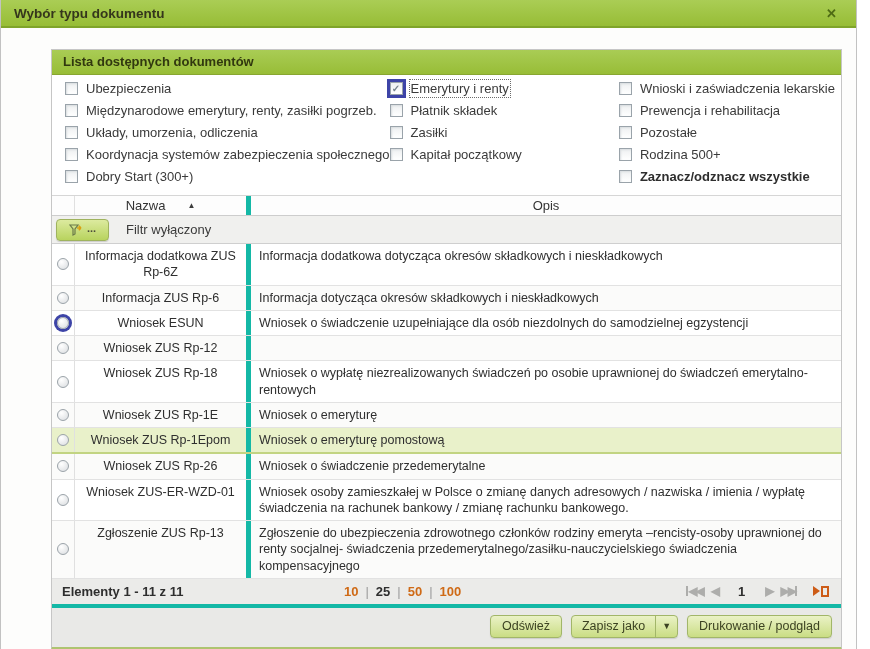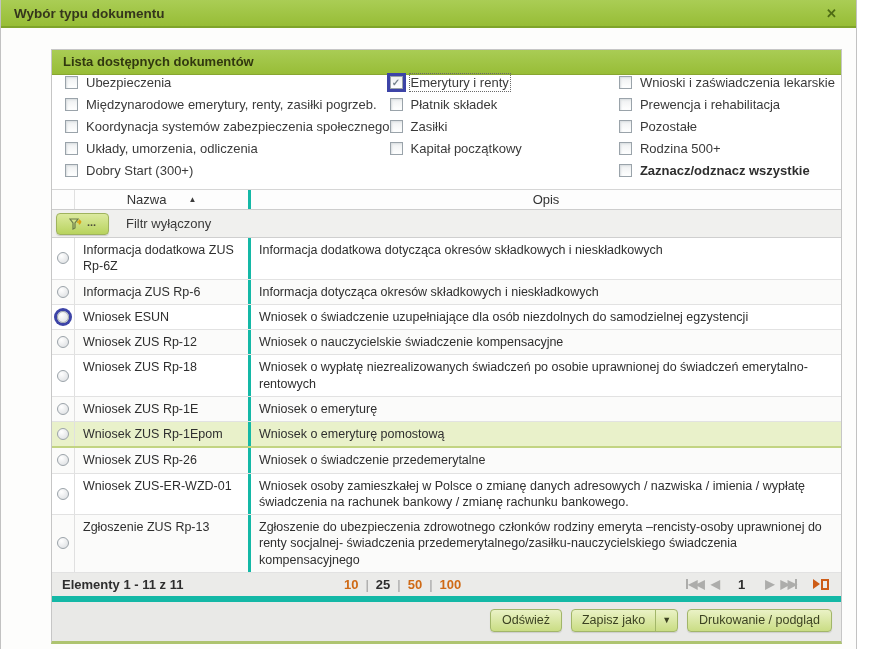--- a/index.html
+++ b/index.html
@@ -27,21 +27,21 @@
   
   .dialog-body { padding:21px 14px 0 14px; }
   .panel {
     border:1px solid #c6c6c6; border-bottom:3px solid #aec470; background:#fff;margin-left:36px;
   }
   .panel-header {
     background:linear-gradient(#a9cc55,#98bd37); border-bottom:1px solid #88a631;
     padding:4px 11px 5px; font-weight:bold; color:#31380f; font-size:13px;
   }
   
-  .categories { display:flex; padding:0 6px 11px 13px; }
+  .categories { display:flex; padding:6px 6px 11px 13px; }
   .cat-col { display:flex; flex-direction:column; gap:7px; }
   .cat-col.c1 { width:334px; }
   .cat-col.c2 { width:263px; }
   .cat-col.c3 { flex:1; }
   .cat-item { display:flex; align-items:center; gap:8px; height:15px; }
   .checkbox {
     width:13px; height:13px; flex:0 0 13px;
     border:1px solid #9aa3aa; background:linear-gradient(#eef0f1,#ffffff);
     box-shadow:inset 1px 1px 2px #d8dcdf;
   }
@@ -49,21 +49,21 @@
     display:flex; align-items:center; justify-content:center;
     color:#75828c; font-size:10px; font-weight:bold;
   }
   .checkbox.focus-blue { box-shadow:0 0 0 3px #3d44a7; }
   .cat-label { white-space:nowrap; color:#3a3a3a; }
   .cat-label.focused { outline:1px dotted #6b6b6b; outline-offset:1px; }
   .cat-label.bold { font-weight:bold; color:#2e2e2e; }
   
   .tbl-header { display:flex; border-top:1px solid #d6d6d6; border-bottom:1px solid #cdcdcd; background:#fdfdfd; height:21px; align-items:center; }
   .col-radio { width:23px; flex:0 0 23px; border-right:1px solid #e0e0e0; align-self:stretch; display:flex; align-items:center; justify-content:center; }
-  .col-name  { width:176px; flex:0 0 176px; border-right:3px solid #14b8a6; align-self:stretch; }
+  .col-name  { width:176px; flex:0 0 176px; border-right:5px solid #14b8a6; align-self:stretch;text-align:center; }
   .col-desc  { flex:1; }
   .tbl-header .col-name { display:flex; align-items:center; justify-content:center; gap:22px; }
   .tbl-header .col-desc { text-align:center; }
   .sort-arrow { font-size:8px; color:#3c3c3c; }
   .filter-row {
     display:flex; align-items:center; height:28px;
     background:#f0f0ee; border-bottom:1px solid #cfcfcf; padding:0 4px;
   }
   .filter-btn {
     width:53px; height:22px; border:1px solid #9fb35e; border-radius:4px;
@@ -78,21 +78,21 @@
   .rows .row.green { background:#e9f1ca; border-bottom:2px solid #c2d482; }
   .cell-name, .cell-desc { padding:4px 8px; line-height:1.3; font-size:12.5px; color:#2f2f2f; }
   .radio {
     width:12px; height:12px; border-radius:50%;
     border:1px solid #9ba3a9; background:radial-gradient(circle at 35% 30%, #ffffff, #d9dcdf);
   }
   .radio.focus-blue { box-shadow:0 0 0 3px #3d44a7; }
   
   .tbl-footer {
     display:flex; align-items:center; height:29px;
-    background:#ebebe9; border-bottom:6px solid #14b8a6; padding:0 12px 0 10px;
+    background:#ebebe9; border-bottom:4px solid #14b8a6; padding:0 12px 0 10px;
     font-weight:bold;
   }
   .elements-label { width:282px; color:#2e2e2e; font-size:13px; }
   .page-sizes { display:flex; align-items:center; gap:7px; }
   .page-sizes .sep { color:#9b9b9b; font-weight:normal; }
   .size-link { color:#cf6a16; cursor:pointer; }
   .size-link.current { color:#2e2e2e; cursor:default; }
   .pager { margin-left:auto; display:flex; align-items:center; color:#adadab; }
   .pager .icn { letter-spacing:-2px; font-size:12px; cursor:default; display:inline-flex; align-items:center; }
   .pager .bar { display:inline-block; width:2px; height:10px; background:#adadab; }
@@ -142,25 +142,25 @@
           <div class="cat-item">
             <span class="checkbox"></span>
             <span class="cat-label">Ubezpieczenia</span>
           </div>
           <div class="cat-item">
             <span class="checkbox"></span>
             <span class="cat-label">Międzynarodowe emerytury, renty, zasiłki pogrzeb.</span>
           </div>
           <div class="cat-item">
             <span class="checkbox"></span>
+            <span class="cat-label">Układy, umorzenia, odliczenia</span>
+          </div>
+          <div class="cat-item">
+            <span class="checkbox"></span>
             <span class="cat-label">Koordynacja systemów zabezpieczenia społecznego</span>
-          </div>
-          <div class="cat-item">
-            <span class="checkbox"></span>
-            <span class="cat-label">Układy, umorzenia, odliczenia</span>
           </div>
           <div class="cat-item">
             <span class="checkbox"></span>
             <span class="cat-label">Dobry Start (300+)</span>
           </div>
         </div>
         <div class="cat-col c2">
           <div class="cat-item">
             <span class="checkbox checked focus-blue">✓</span>
             <span class="cat-label focused">Emerytury i renty</span>
@@ -244,21 +244,20 @@
               <span class="radio focus-blue"></span>
             </div>
           <div class="col-name cell-name">Wniosek ESUN</div>
           <div class="col-desc cell-desc">Wniosek o świadczenie uzupełniające dla osób niezdolnych do samodzielnej egzystencji</div>
         </div>
         <div class="row">
           <div class="col-radio">
               <span class="radio"></span>
             </div>
           <div class="col-name cell-name">Wniosek ZUS Rp-12</div>
-          <div class="col-desc cell-desc">Wniosek o nauczycielskie świadczenie kompensacyjne</div>
         </div>
         <div class="row">
           <div class="col-radio">
               <span class="radio"></span>
             </div>
           <div class="col-name cell-name">Wniosek ZUS Rp-18</div>
           <div class="col-desc cell-desc">Wniosek o wypłatę niezrealizowanych świadczeń po osobie uprawnionej do świadczeń emerytalno-rentowych</div>
         </div>
         <div class="row">
           <div class="col-radio">

